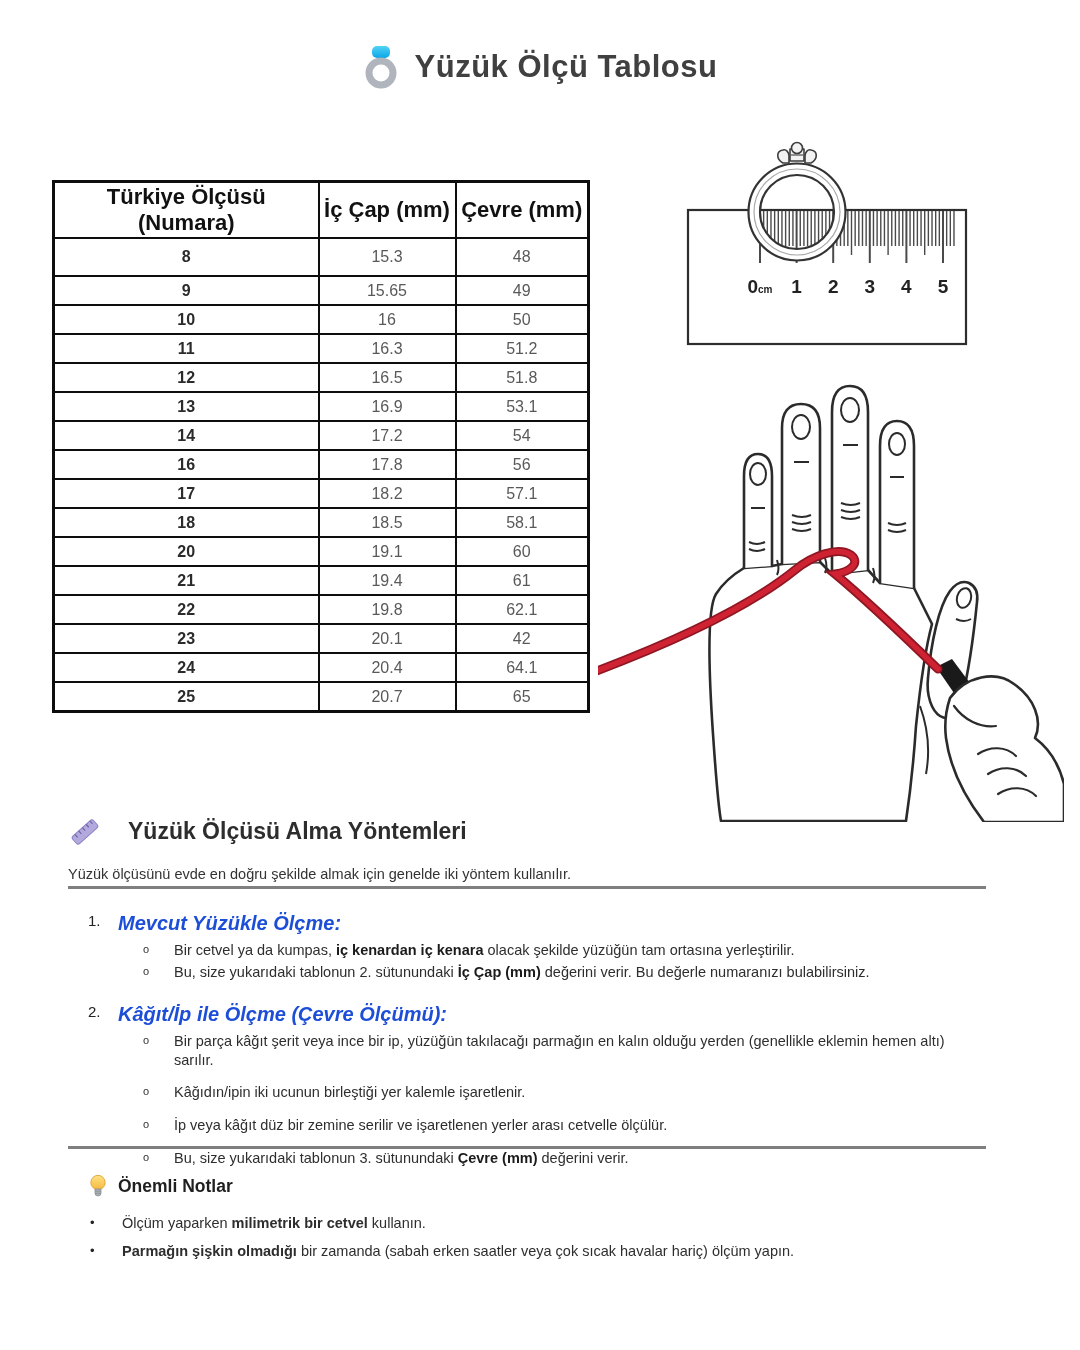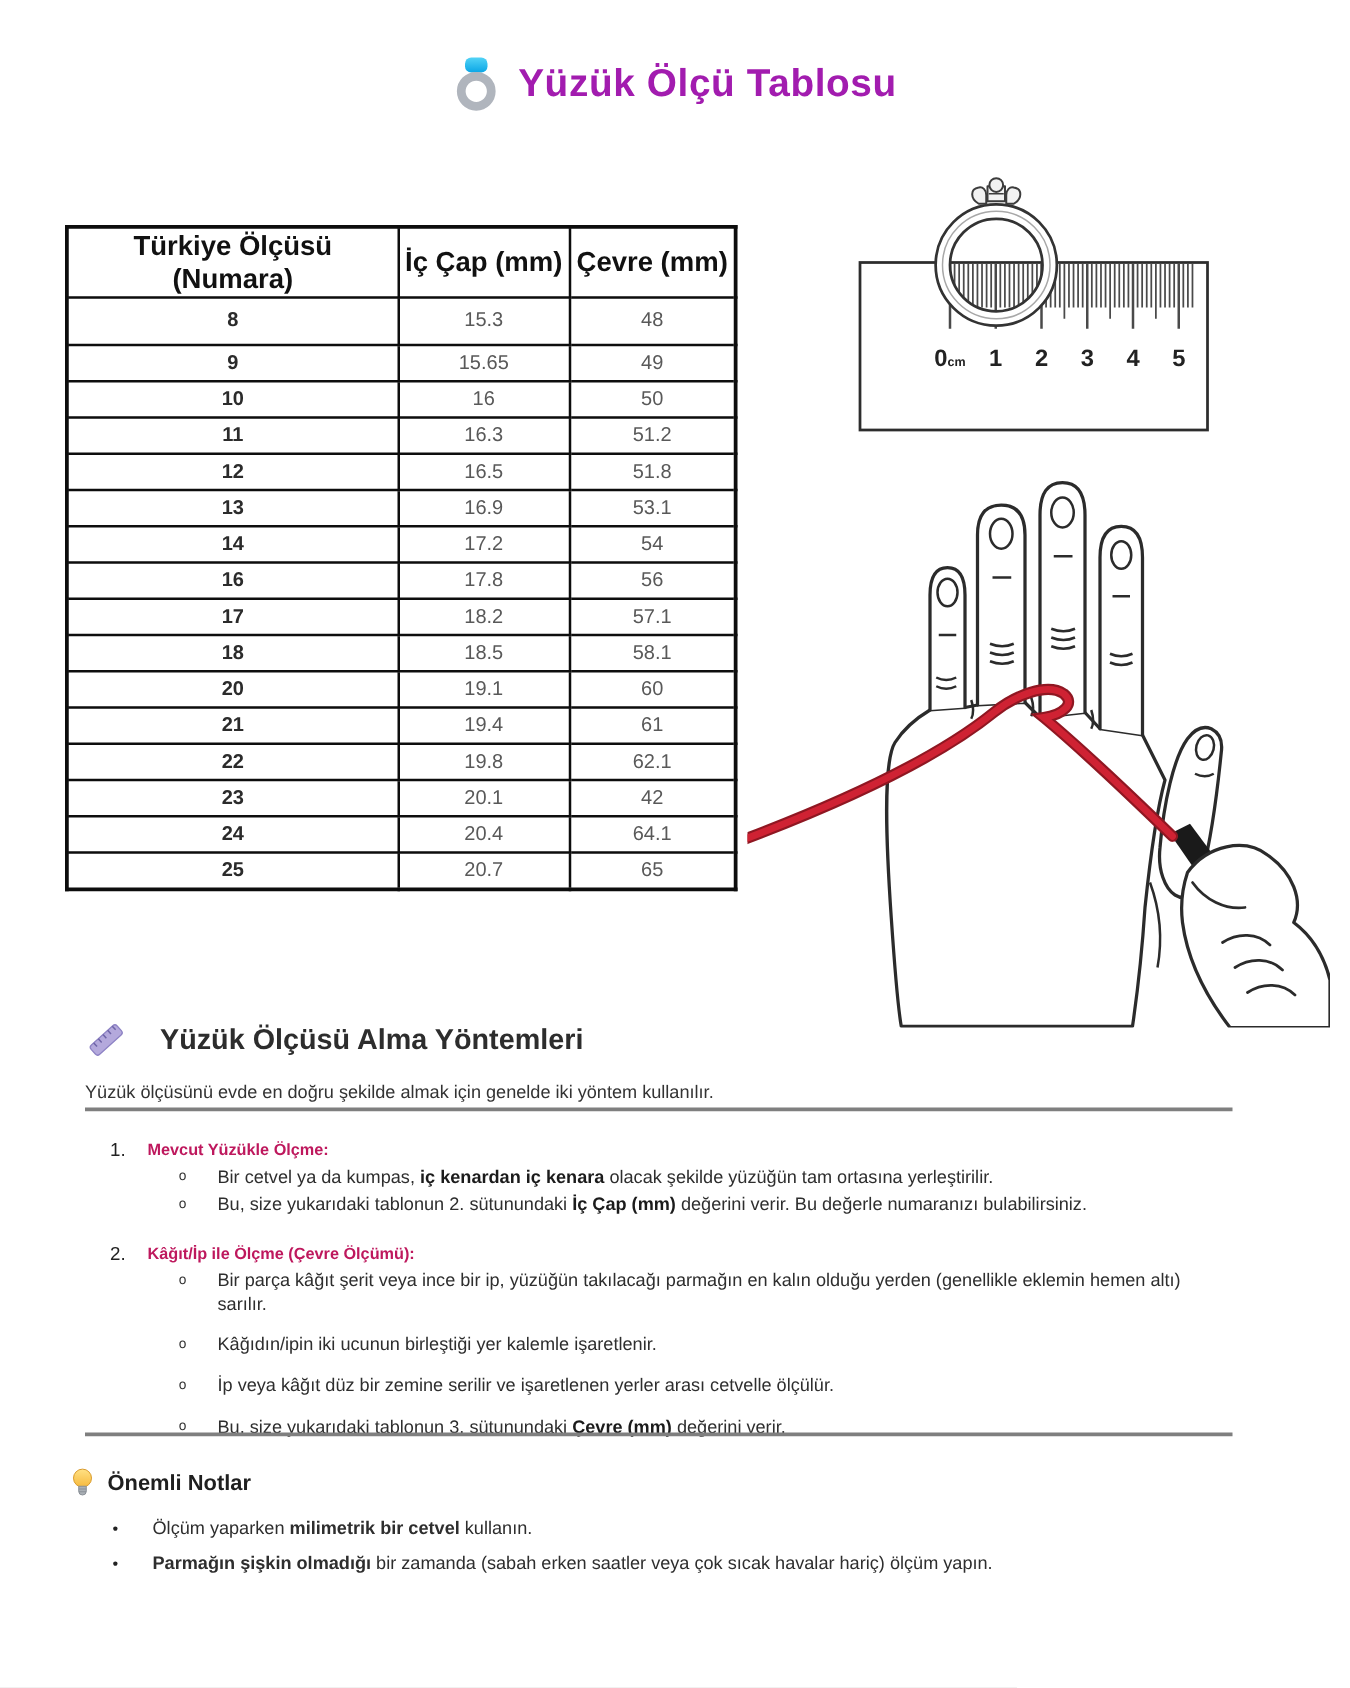--- a/index.html
+++ b/index.html
@@ -7,21 +7,21 @@
     position:relative;width:1080px;height:1350px;background:#ffffff;
     margin:0 auto;overflow:hidden;
     font-family:"Liberation Sans", sans-serif;color:#262626;
   }
   
   .title-row{
     position:absolute;top:44px;left:0;width:1080px;
     display:flex;justify-content:center;align-items:center;gap:16px;
   }
   .title-row h1{
-    margin:0;font-size:31px;font-weight:bold;color:#a21caf;letter-spacing:0.5px;
+    margin:0;font-size:31px;font-weight:bold;color:#404040;letter-spacing:0.5px;
   }
   
   table.size-table{
     position:absolute;left:52px;top:180px;width:535px;
     border-collapse:collapse;table-layout:fixed;background:#fff;
     border:3px solid #0d0d0d;
   }
   table.size-table col.c1{width:265px}
   table.size-table col.c2{width:137px}
   table.size-table col.c3{width:133px}
@@ -47,31 +47,31 @@
   .intro{
     position:absolute;left:68px;top:851px;width:920px;
     font-size:14.5px;color:#333;
   }
   .rule{position:absolute;left:68px;width:918px;height:3px;background:#7f7f7f;}
   .rule-1{top:886px;} .rule-2{top:1146px;}
   .method-list{position:absolute;left:88px;top:912px;width:900px;}
   .m-item{display:flex;margin-bottom:18px;}
   .m-num{width:30px;flex:0 0 30px;font-size:15px;color:#222;}
   .m-body{flex:1;}
-  .m-title{font-size:13px;font-weight:bold;color:#be185d;margin:0 0 6px 0;}
+  .m-title{font-size:20px;font-weight:bold;color:#1d4ed8;margin:0 0 6px 0;font-style:italic;}
   .m-bullets{list-style:none;margin:0;padding:0;}
   .m-bullets li{display:flex;align-items:flex-start;margin-bottom:3px;}
   .m-item.spread .m-bullets li{margin-bottom:14px;}
   .o-mark{flex:0 0 20px;margin-left:18px;width:20px;text-align:center;
     font-size:11px;color:#333;padding-top:2px;}
   .b-text{margin-left:18px;font-size:14.5px;color:#2e2e2e;line-height:1.3;}
   .b-text b{color:#1b1b1b;}
   
   .notes-head{
-    position:absolute;left:56px;top:1174px;display:flex;align-items:center;gap:10px;
+    position:absolute;left:88px;top:1174px;display:flex;align-items:center;gap:10px;
   }
   .notes-head h3{margin:0;font-size:17.5px;font-weight:bold;color:#1f1f1f;}
   .notes-list{position:absolute;left:90px;top:1214px;width:890px;list-style:none;margin:0;padding:0;}
   .notes-list li{display:flex;align-items:flex-start;margin-bottom:9px;}
   .dot-mark{flex:0 0 12px;width:12px;font-size:13px;color:#222;padding-top:1px;}
   .n-text{margin-left:20px;font-size:14.5px;color:#2e2e2e;line-height:1.3;}
 </style>
 </head>
 <body>
 

